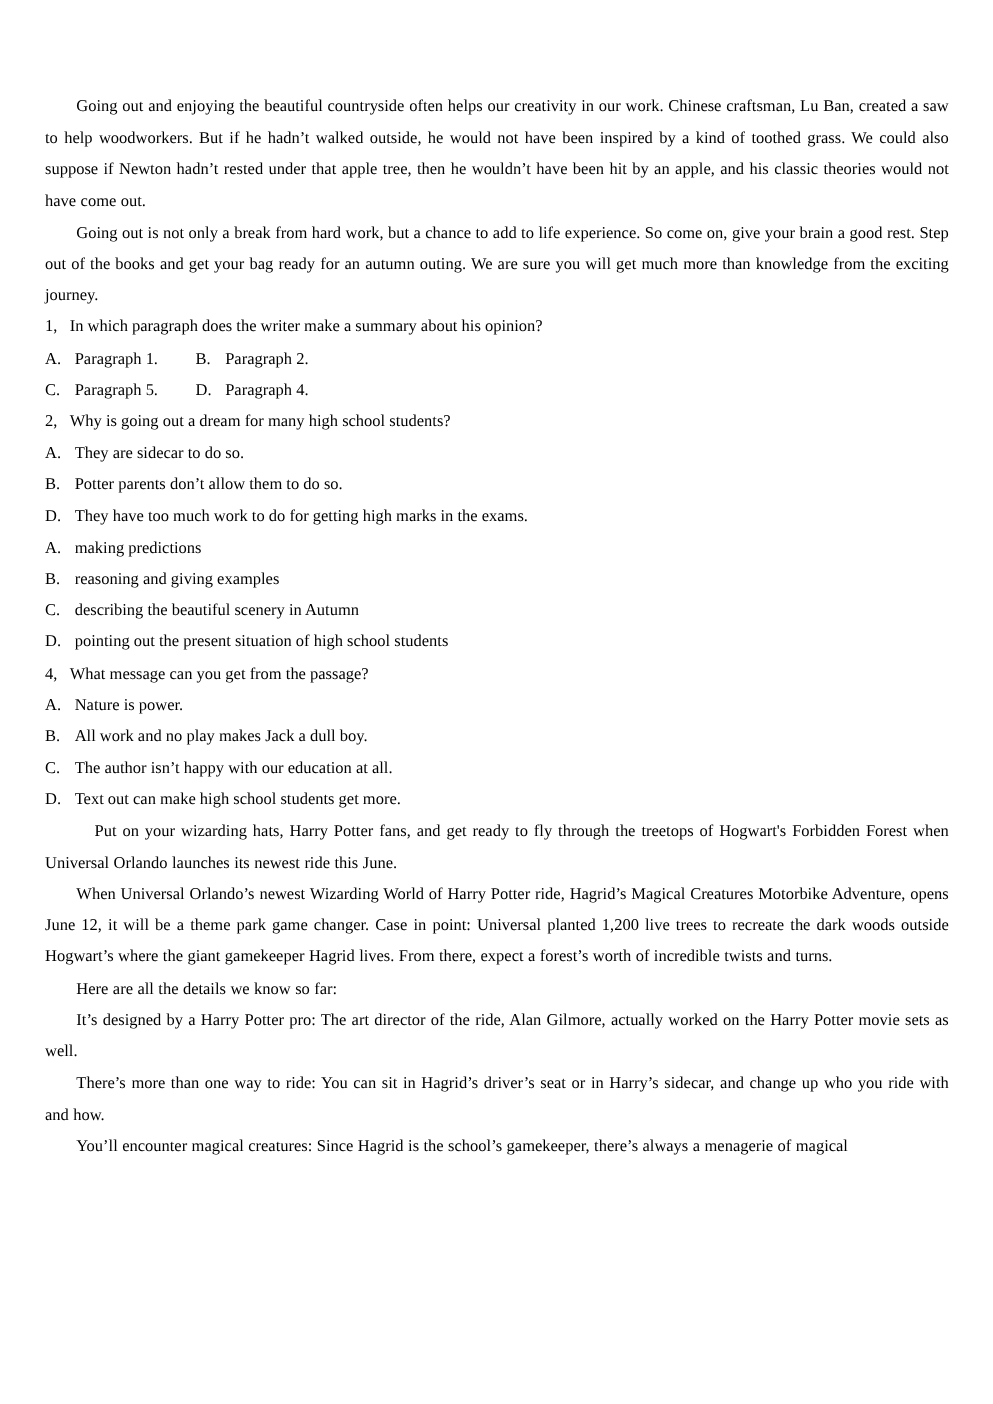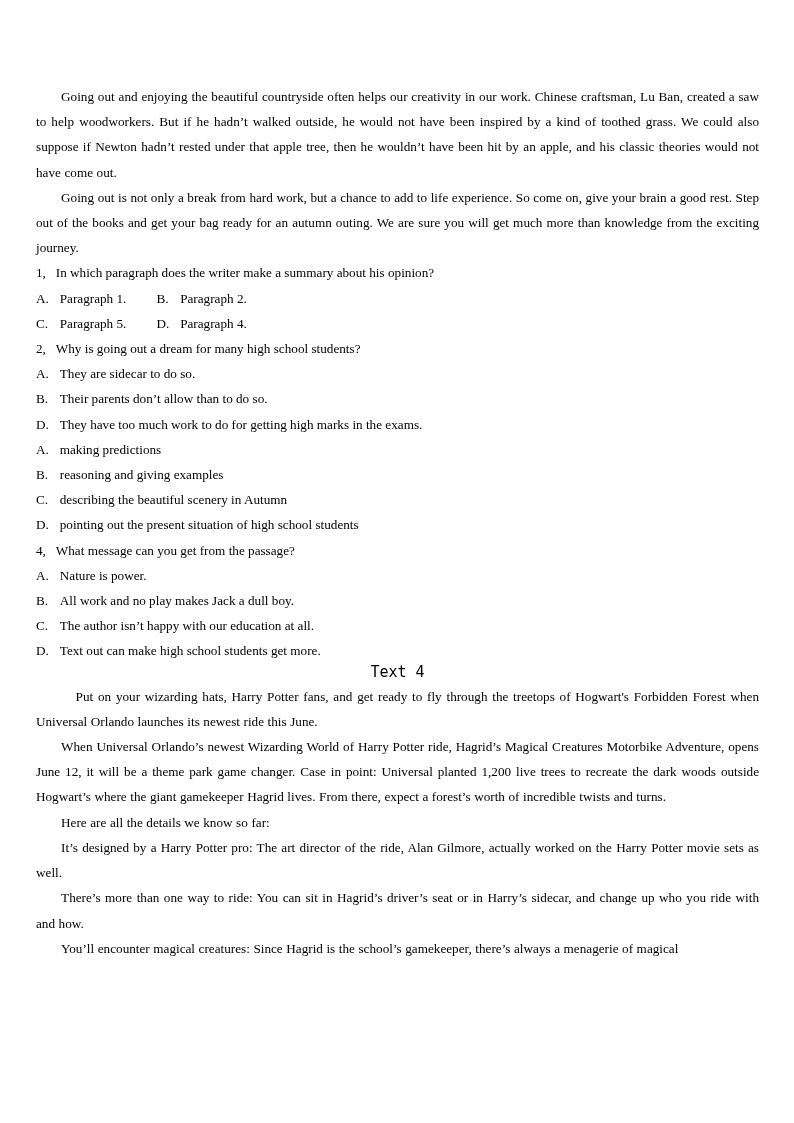--- a/index.html
+++ b/index.html
@@ -7,21 +7,21 @@
     position:relative;
     width:794px;height:1123px;
     background:#ffffff;
     color:#000000;
     font-family:"Liberation Serif", serif;
     font-size:13.2px;
     overflow:hidden;
   }
   .content{
     position:absolute;
-    left:36px; top:84px;
+    left:36px; top:72px;
     width:723px;
   }
   p.para{
     margin:0;
     text-align:justify;
     text-indent:1.9em;
     line-height:25.2px;
     word-spacing:0.02em;
   }
   p.para.indent-lg{ text-indent:3em; }
@@ -51,33 +51,32 @@
     <div id="passage1">
         <p class="para">Going out and enjoying the beautiful countryside often helps our creativity in our work. Chinese craftsman, Lu Ban, created a saw to help woodworkers. But if he hadn’t walked outside, he would not have been inspired by a kind of toothed grass. We could also suppose if Newton hadn’t rested under that apple tree, then he wouldn’t have been hit by an apple, and his classic theories would not have come out.</p>
         <p class="para">Going out is not only a break from hard work, but a chance to add to life experience. So come on, give your brain a good rest. Step out of the books and get your bag ready for an autumn outing. We are sure you will get much more than knowledge from the exciting journey.</p>
       </div>
     <div id="questions">
         <div class="qline"><span class="qnum">1,</span><span>In which paragraph does the writer make a summary about his opinion?</span></div>
         <div class="oline"><span class="opt pair-gap"><span class="olabel">A.</span><span>Paragraph 1.</span></span><span class="opt"><span class="olabel">B.</span><span>Paragraph 2.</span></span></div>
         <div class="oline"><span class="opt pair-gap"><span class="olabel">C.</span><span>Paragraph 5.</span></span><span class="opt"><span class="olabel">D.</span><span>Paragraph 4.</span></span></div>
         <div class="qline"><span class="qnum">2,</span><span>Why is going out a dream for many high school students?</span></div>
         <div class="oline"><span class="opt"><span class="olabel">A.</span><span>They are sidecar to do so.</span></span></div>
-        <div class="oline"><span class="opt"><span class="olabel">B.</span><span>Their parents don’t allow than to do so.</span></span></div>
+        <div class="oline"><span class="opt"><span class="olabel">B.</span><span>Potter parents don’t allow them to do so.</span></span></div>
         <div class="oline"><span class="opt"><span class="olabel">D.</span><span>They have too much work to do for getting high marks in the exams.</span></span></div>
         <div class="oline"><span class="opt"><span class="olabel">A.</span><span>making predictions</span></span></div>
         <div class="oline"><span class="opt"><span class="olabel">B.</span><span>reasoning and giving examples</span></span></div>
         <div class="oline"><span class="opt"><span class="olabel">C.</span><span>describing the beautiful scenery in Autumn</span></span></div>
         <div class="oline"><span class="opt"><span class="olabel">D.</span><span>pointing out the present situation of high school students</span></span></div>
         <div class="qline"><span class="qnum">4,</span><span>What message can you get from the passage?</span></div>
         <div class="oline"><span class="opt"><span class="olabel">A.</span><span>Nature is power.</span></span></div>
         <div class="oline"><span class="opt"><span class="olabel">B.</span><span>All work and no play makes Jack a dull boy.</span></span></div>
         <div class="oline"><span class="opt"><span class="olabel">C.</span><span>The author isn’t happy with our education at all.</span></span></div>
         <div class="oline"><span class="opt"><span class="olabel">D.</span><span>Text out can make high school students get more.</span></span></div>
       </div>
-    <div class="section-heading">Text 4</div>
     <div id="passage2">
         <p class="para indent-lg">Put on your wizarding hats, Harry Potter fans, and get ready to fly through the treetops of Hogwart's Forbidden Forest when Universal Orlando launches its newest ride this June.</p>
         <p class="para">When Universal Orlando’s newest Wizarding World of Harry Potter ride, Hagrid’s Magical Creatures Motorbike Adventure, opens June 12, it will be a theme park game changer. Case in point: Universal planted 1,200 live trees to recreate the dark woods outside Hogwart’s where the giant gamekeeper Hagrid lives. From there, expect a forest’s worth of incredible twists and turns.</p>
         <p class="para">Here are all the details we know so far:</p>
         <p class="para">It’s designed by a Harry Potter pro: The art director of the ride, Alan Gilmore, actually worked on the Harry Potter movie sets as well.</p>
         <p class="para">There’s more than one way to ride: You can sit in Hagrid’s driver’s seat or in Harry’s sidecar, and change up who you ride with and how.</p>
         <p class="para">You’ll encounter magical creatures: Since Hagrid is the school’s gamekeeper, there’s always a menagerie of magical</p>
       </div>
   </div>
 </div>

